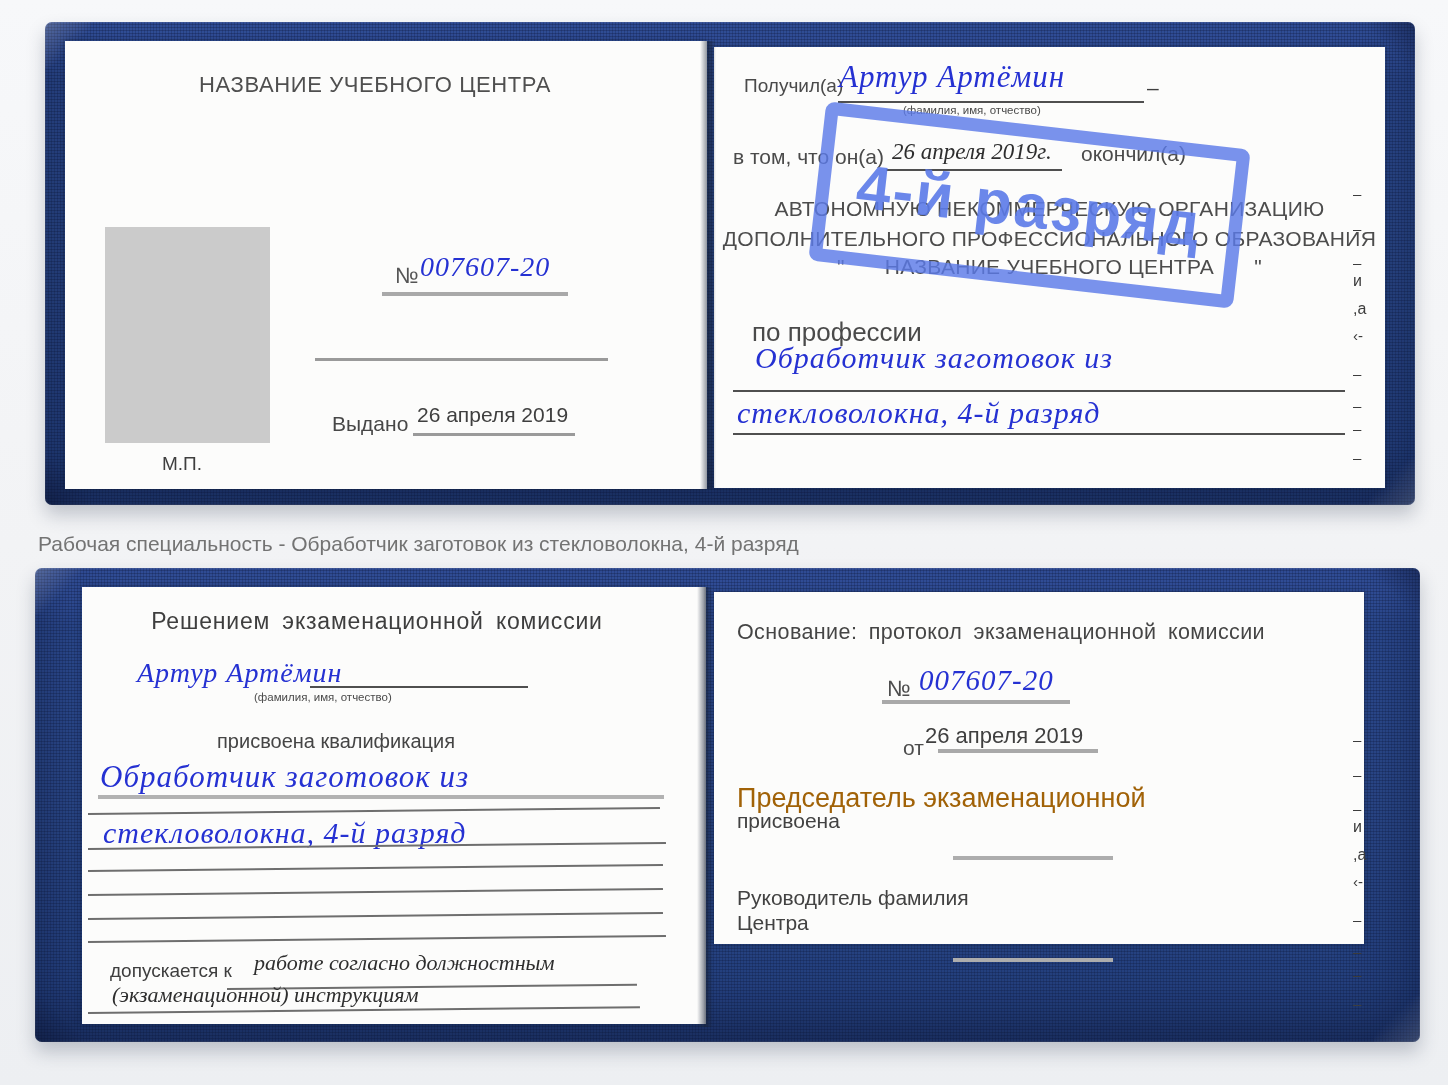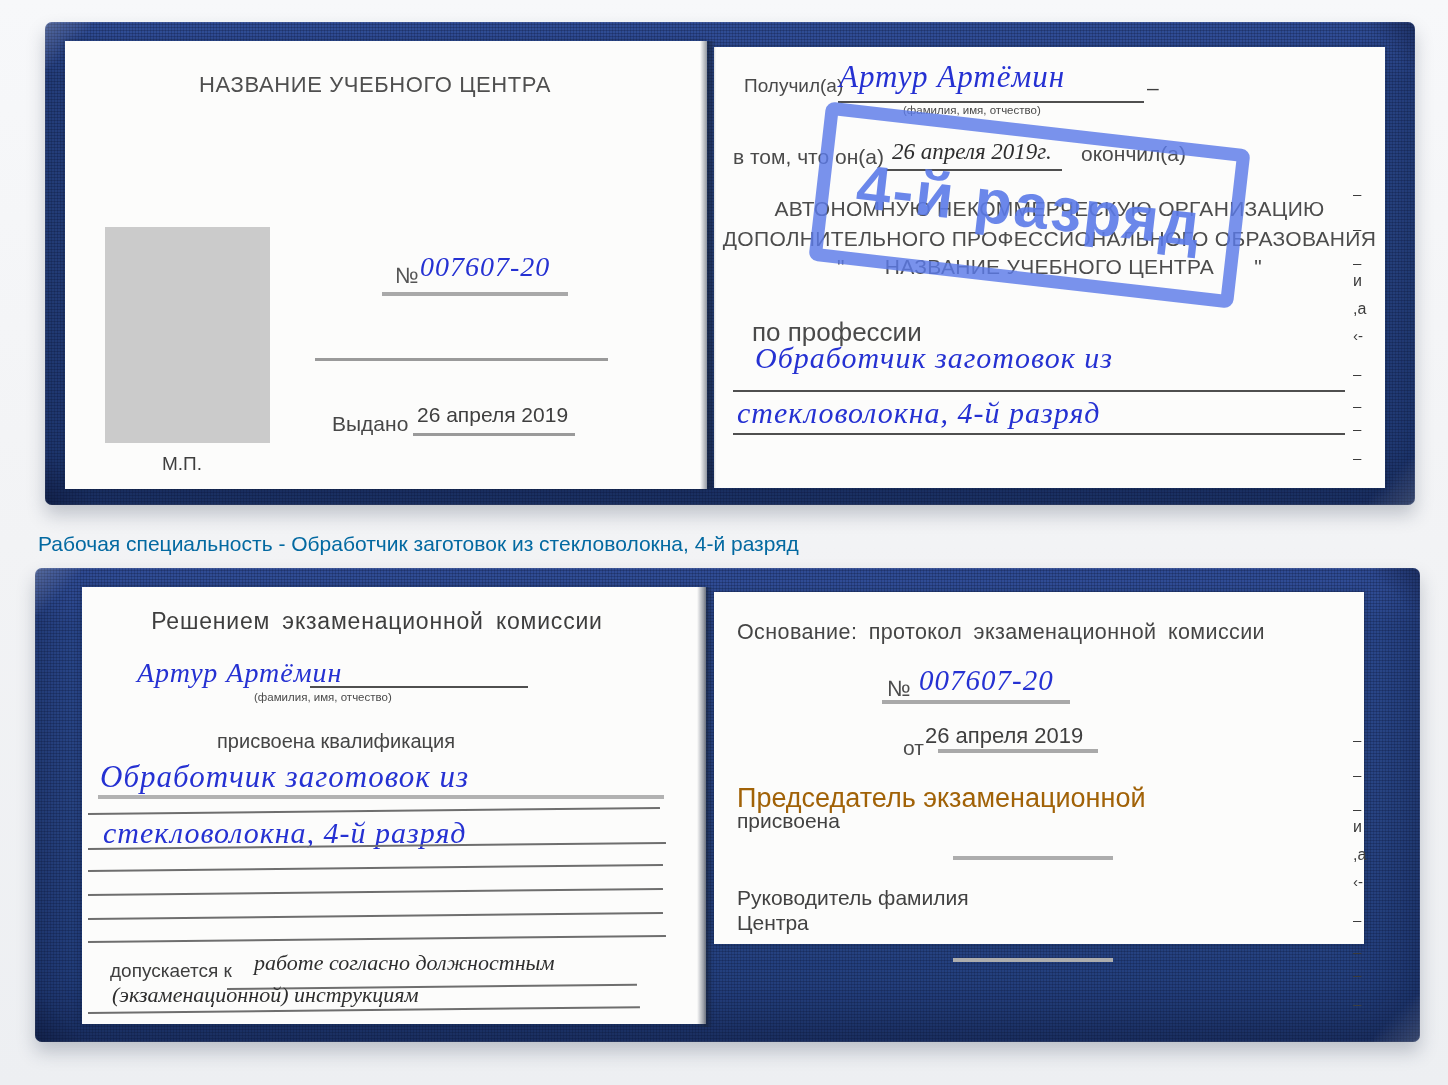--- a/index.html
+++ b/index.html
@@ -114,21 +114,21 @@
   .frag { position:absolute; font-size:15px; color:#3c3c3c; white-space:nowrap; z-index:4; }
   .book.top    .frag { left:1308px; }
   .book.bottom .frag { left:1318px; }
   .frag:nth-of-type(1) { top:163px; } .frag:nth-of-type(2) { top:198px; }
   .frag:nth-of-type(3) { top:232px; } .frag:nth-of-type(4) { top:250px; font-size:16px; }
   .frag:nth-of-type(5) { top:278px; font-size:16px; } .frag:nth-of-type(6) { top:305px; }
   .frag:nth-of-type(7) { top:343px; } .frag:nth-of-type(8) { top:375px; }
   .frag:nth-of-type(9) { top:398px; } .frag:nth-of-type(10){ top:427px; }
 
   
-  .caption { position:absolute; left:38px; top:532px; font-size:21px; color:#0369a1; white-space:nowrap; }
+  .caption { position:absolute; left:38px; top:532px; font-size:21px; color:#737373; white-space:nowrap; }
 
   
   .bl-header  { left:0; top:21px; width:590px; font-size:23px; letter-spacing:.8px; word-spacing:5px; color:#3e3e3e; }
   .bl-name    { left:55px; top:70px; font-size:28px; }
   .bl-nameln  { left:228px; top:99px; width:218px; }
   .bl-hint    { left:172px; top:104px; }
   .bl-qual    { left:135px; top:143px; font-size:20px; color:#454545; }
   .bl-qhw1    { left:18px; top:172px; font-size:31px; }
   .bl-qln-a   { left:16px; top:208px; width:566px; background:#b2b2b2; }
   .bl-qln-b   { left:6px;  top:226px; width:572px; }

